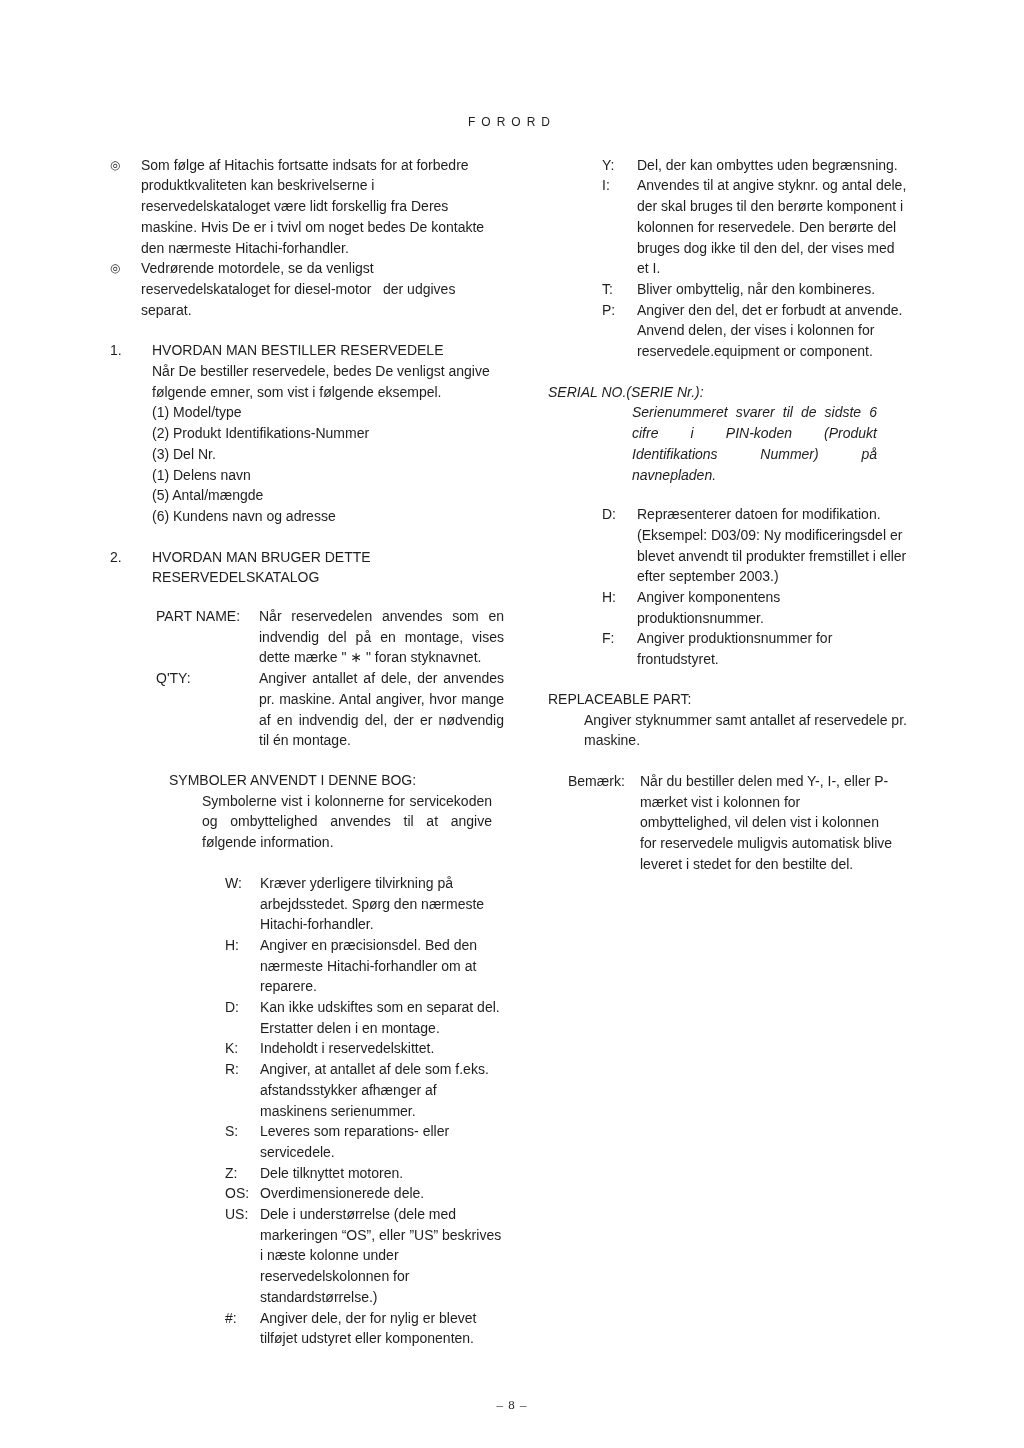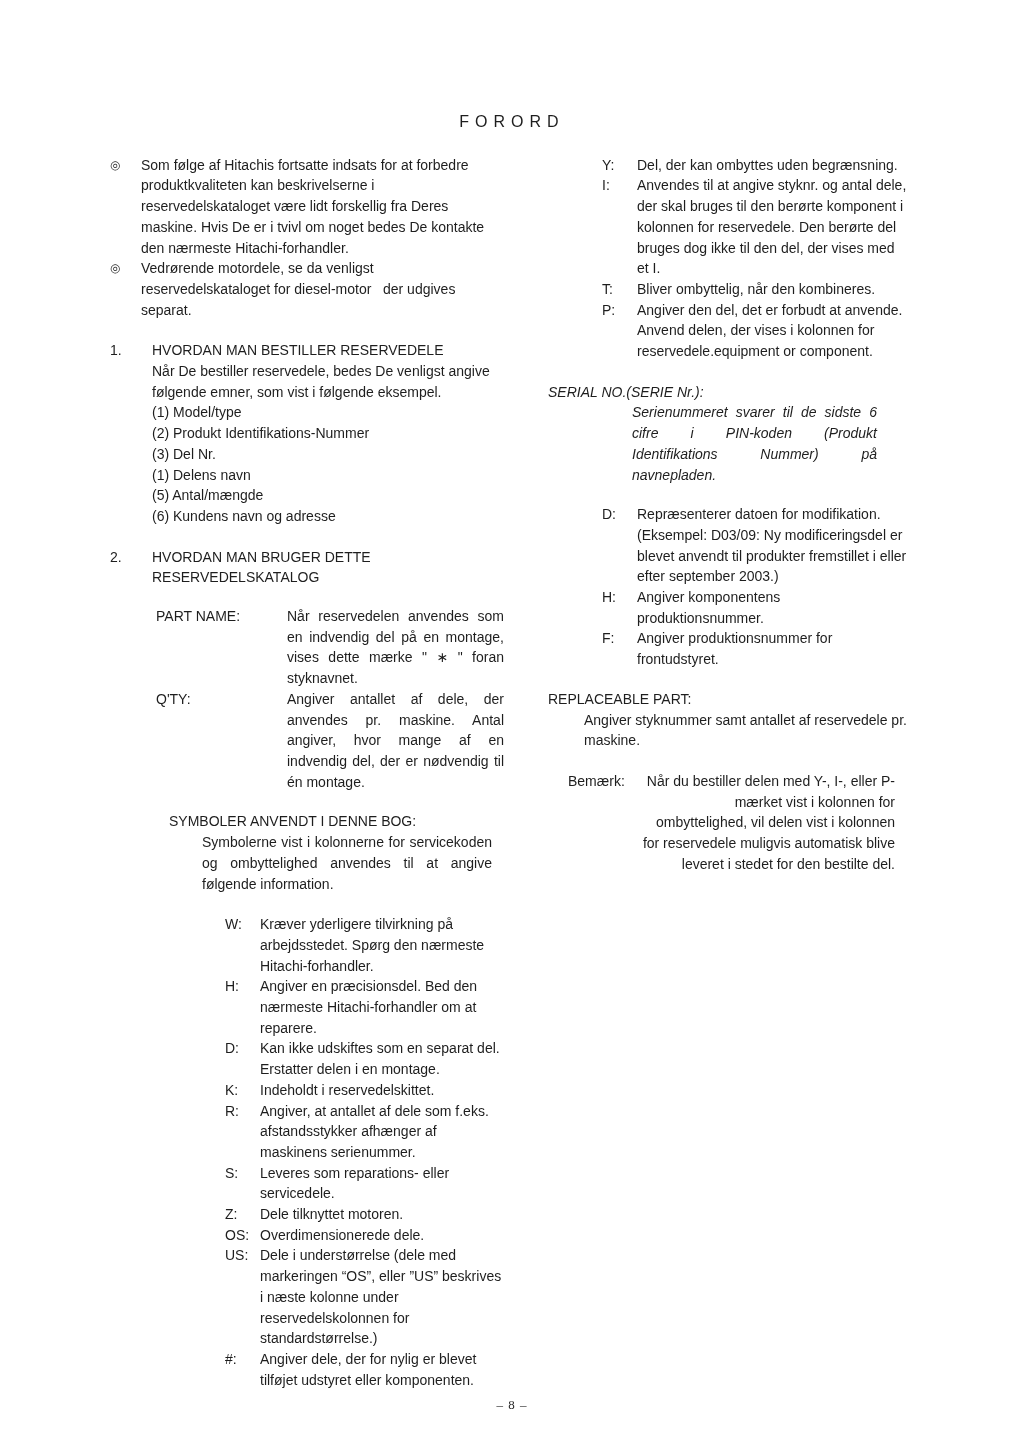--- a/index.html
+++ b/index.html
@@ -10,40 +10,40 @@
     background: #ffffff;
     font-family: "Liberation Sans", sans-serif;
     font-size: 14px;
     line-height: 20.7px;
     color: #1e1e1e;
     overflow: hidden;
   }
   .title {
     padding-top: 112px;
     text-align: center;
-    font-size: 16px;
+    font-size: 12px;
     letter-spacing: 6px;
     white-space: nowrap;
   }
   .columns { display: flex; margin-top: 22px; align-items: flex-start; }
   .col-left  { margin-left: 110px; width: 400px; flex-shrink: 0; }
   .col-right { margin-left: 38px;  width: 402px; flex-shrink: 0; }
 
   
   .bullet { display: flex; }
   .bullet-marker { width: 31px; flex-shrink: 0; font-size: 12px; }
   .bullet-text { width: 345px; white-space: pre-wrap; }
 
   .section { display: flex; margin-top: 20px; }
   .section-num { width: 30px; flex-shrink: 0; }
   .section-body { width: 352px; margin-left: 12px; }
   .sec-item { }
 
   .terms { margin-top: 18px; margin-left: 4px; }
-  .term { display: flex; gap: 28px; }
+  .term { display: flex; }
   .term-label { width: 103px; flex-shrink: 0; }
   .term-text { width: 246px; text-align: justify; }
 
   .symbols { margin-top: 19px; margin-left: 17px; }
   .symbols-intro { margin-left: 33px; width: 290px; text-align: justify; }
   .symbol-list { margin-top: 20px; margin-left: 56px; }
   .symbol { display: flex; }
   .symbol-code { width: 35px; flex-shrink: 0; }
   .symbol-text { width: 250px; }
 
@@ -54,21 +54,21 @@
 
   .serial { margin-top: 20px; font-style: italic; }
   .serial-text { margin-left: 84px; width: 245px; text-align: justify; }
   .serial-codes { margin-top: 19px; }
 
   .replaceable { margin-top: 19px; }
   .replaceable-text { margin-left: 36px; width: 345px; }
 
   .note { display: flex; margin-top: 20px; margin-left: 20px; }
   .note-label { width: 72px; flex-shrink: 0; }
-  .note-text { width: 255px; text-align: right; }
+  .note-text { width: 255px; }
 
   .footer {
     position: absolute;
     left: 0; right: 0;
     bottom: 32px;
     text-align: center;
     font-family: "Liberation Serif", serif;
     font-size: 13px;
     letter-spacing: 1px;
     color: #2a2a2a;

